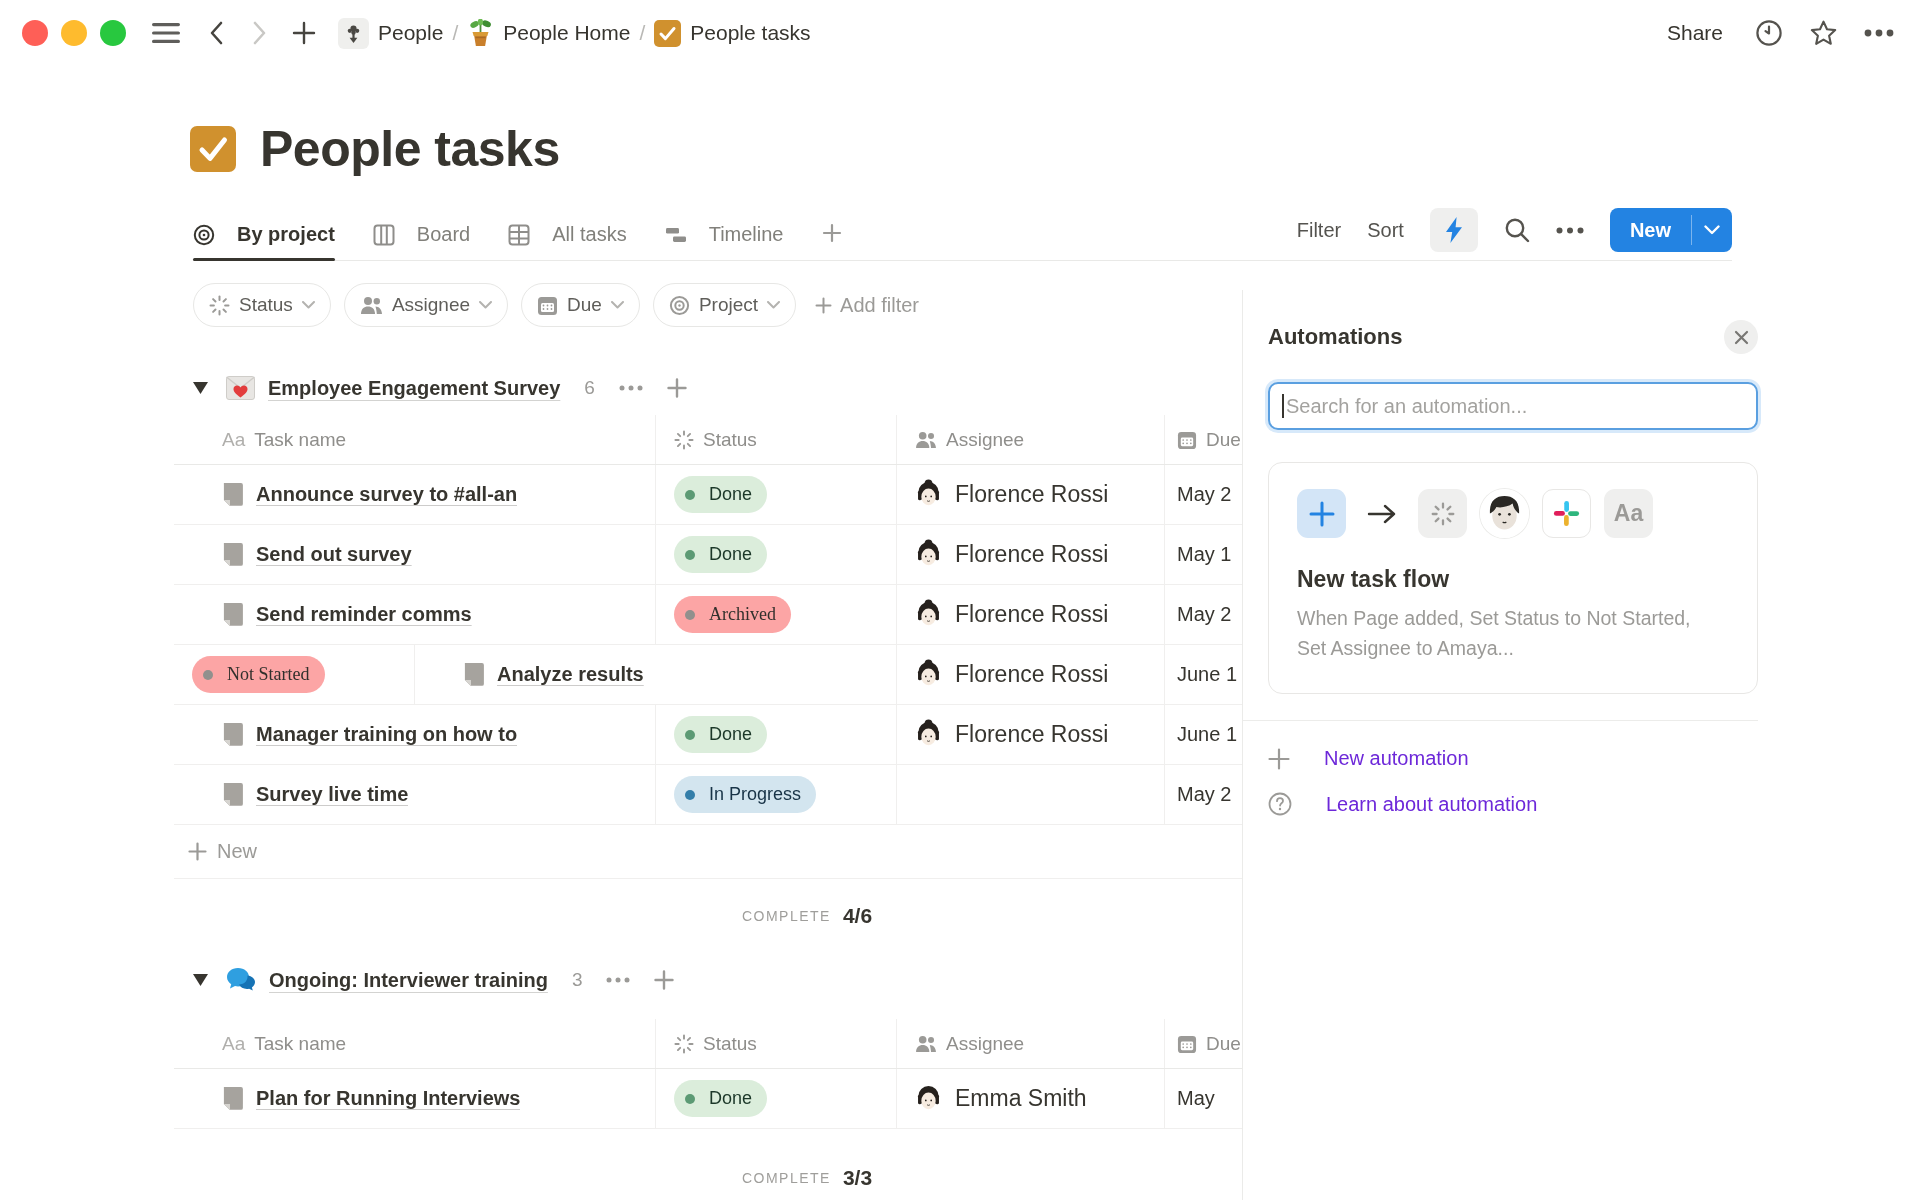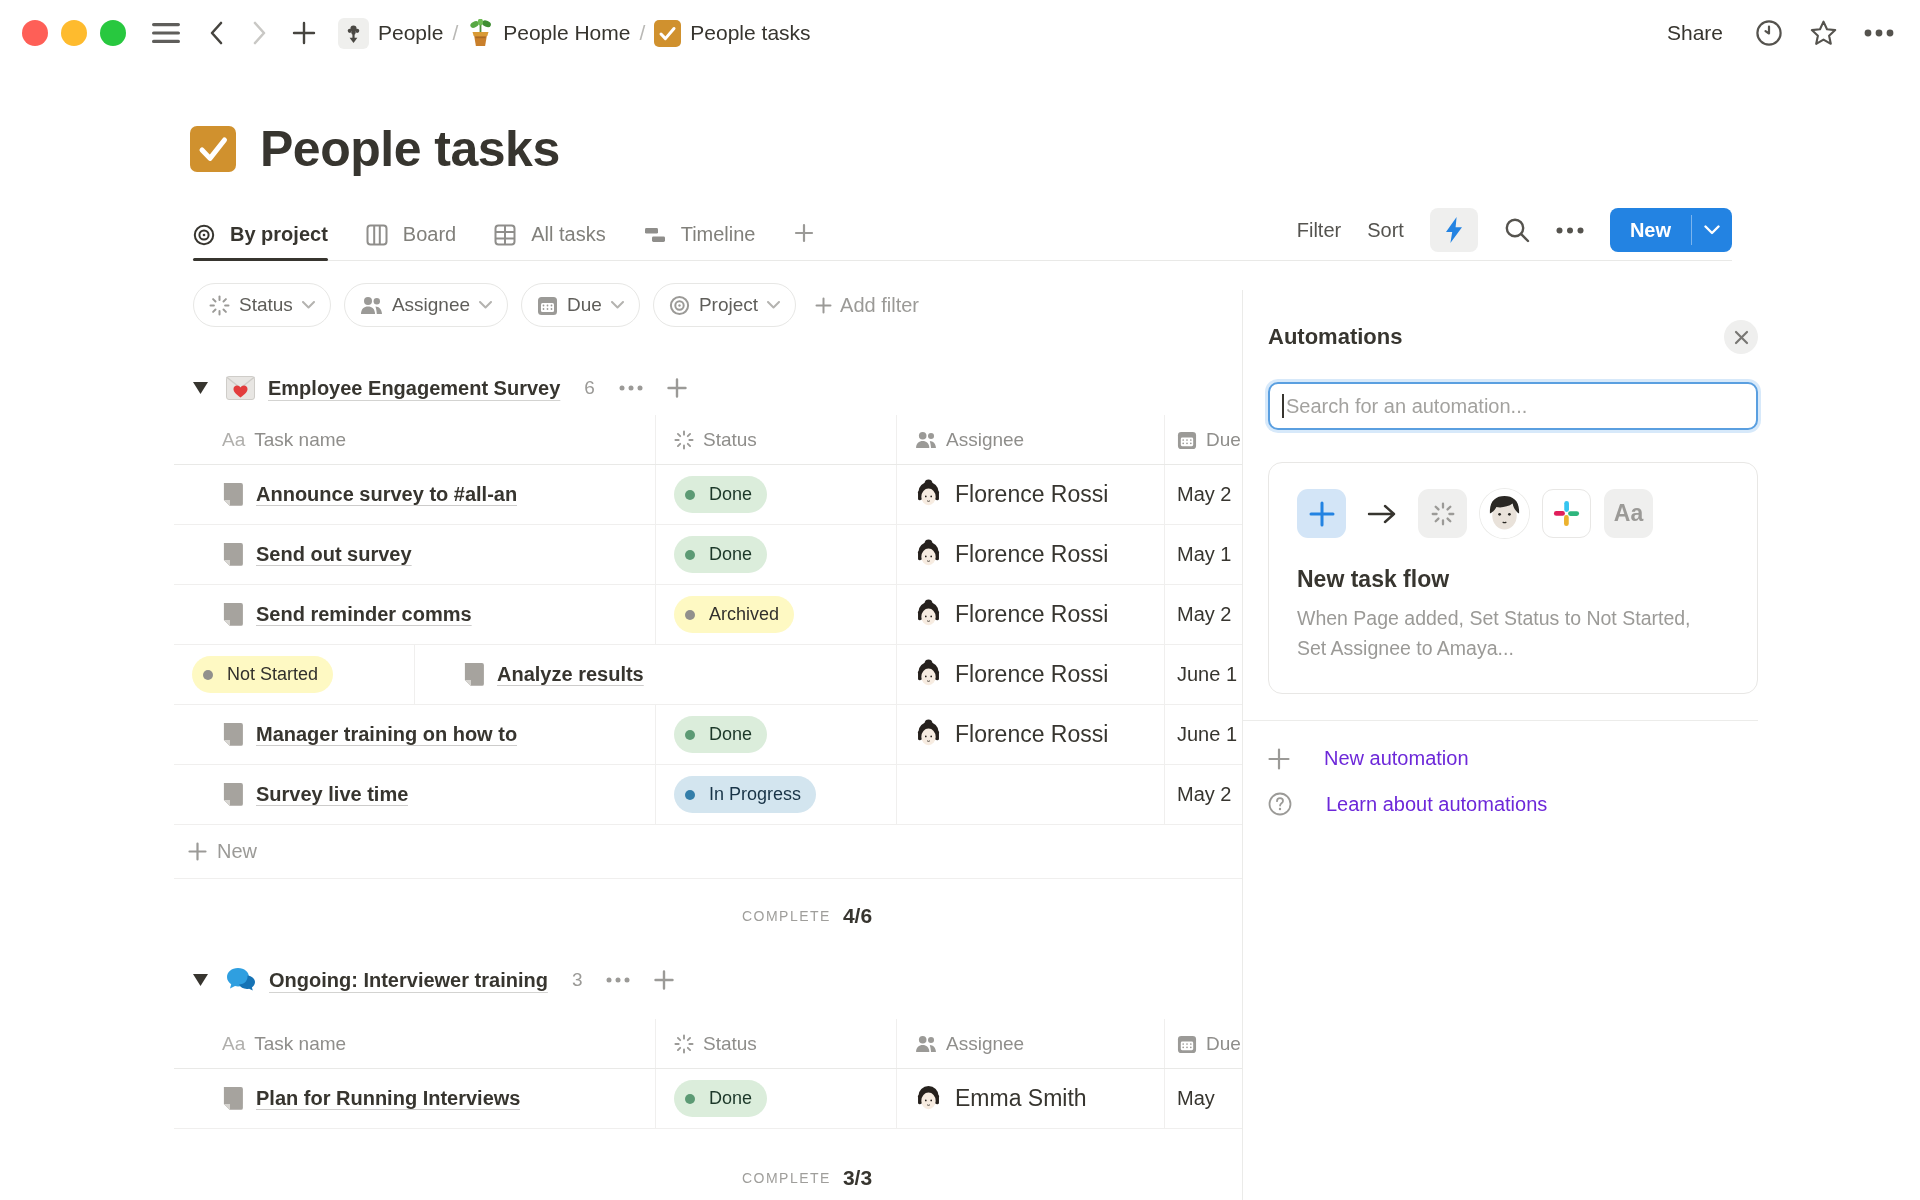--- a/index.html
+++ b/index.html
@@ -21,21 +21,21 @@
   .share { font-size:21px; cursor:pointer; padding:4px 6px; border-radius:6px; }
 
   
   .content { position:relative; width:1920px; }
   .pagehead { display:flex; align-items:center; gap:24px; margin:54px 0 0 190px; }
   .pagehead .checkbox-big { width:46px; height:46px; }
   .pagetitle { font-size:50px; font-weight:700; letter-spacing:-0.5px; }
 
   .tabsrow { display:flex; align-items:flex-end; margin:30px 0 0 193px; width:1539px; border-bottom:1px solid #e9e9e7; position:relative; }
   .tabs { display:flex; gap:38px; }
-  .tab { display:flex; align-items:center; gap:15px; font-size:20px; color:#81807b; padding-bottom:14px; position:relative; cursor:pointer; white-space:nowrap; }
+  .tab { display:flex; align-items:center; gap:22px; font-size:20px; color:#81807b; padding-bottom:14px; position:relative; cursor:pointer; white-space:nowrap; }
   .tab.active { color:#37352f; font-weight:700; }
   .tab.active::after { content:""; position:absolute; left:0; right:0; bottom:-1px; height:3px; background:#37352f; border-radius:2px; }
   .tab .ticon { display:flex; }
   .tab-add { color:#9b9a97; padding-bottom:14px; cursor:pointer; }
 
   .viewtools { margin-left:auto; display:flex; align-items:center; gap:26px; padding-bottom:8px; }
   .vt-text { font-size:20px; color:#54534f; cursor:pointer; }
   .vt-bolt { width:48px; height:44px; background:#efefee; border-radius:8px; display:flex; align-items:center; justify-content:center; cursor:pointer; }
   .vt-icon { display:flex; cursor:pointer; }
   .newbtn { display:flex; align-items:stretch; background:#2383e2; border-radius:8px; overflow:hidden; height:44px; cursor:pointer; }
@@ -67,21 +67,21 @@
   .trow { display:flex; height:60px; align-items:center; border-bottom:1px solid #f0efee; }
   .cell { height:100%; display:flex; align-items:center; overflow:hidden; white-space:nowrap; }
   .c-task { flex:0 0 482px; padding-left:48px; border-right:1px solid #f0efee; gap:12px; }
   .c-status { flex:0 0 241px; padding-left:18px; border-right:1px solid #f0efee; }
   .c-assignee { flex:0 0 268px; padding-left:16px; border-right:1px solid #f0efee; gap:11px; }
   .c-due { flex:1 1 auto; padding-left:12px; font-size:20px; color:#37352f; }
   .tasklink { font-size:20px; font-weight:600; color:#37352f; text-decoration:underline; text-decoration-color:rgba(55,53,47,0.25); text-decoration-thickness:1px; text-underline-offset:4px; cursor:pointer; overflow:hidden; white-space:nowrap; }
   .pill { display:inline-flex; align-items:center; gap:14px; height:37px; padding:0 15px 0 11px; border-radius:19px; font-size:18px; cursor:pointer; }
   .pill .dot { width:10px; height:10px; border-radius:50%; }
   .pill.green { background:#dbeddb; color:#1c3829; } .pill.green .dot{ background:#5c9a74; }
-  .pill.gray { background:#fef9c3; color:#32302c; } .pill.gray .dot{ background:#91908d; }
+  .pill.gray { background:#fca5a5; color:#32302c;font-family:Liberation Serif, serif; } .pill.gray .dot{ background:#91908d; }
   .pill.blue { background:#d3e5ef; color:#183347; } .pill.blue .dot{ background:#337ea9; }
   .pname { font-size:23px; color:#37352f; }
   .avatar { width:31px; height:31px; border-radius:50%; overflow:hidden; flex:0 0 31px; }
 
   .newrow { display:flex; align-items:center; gap:10px; height:54px; color:#9b9a97; font-size:20px; border-bottom:1px solid #f0efee; margin-left:174px; width:1266px; padding-left:14px; cursor:pointer; }
   .completerow { width:1266px; margin-left:174px; height:74px; display:flex; align-items:center; justify-content:center; gap:12px; }
   .c-label { font-size:14px; letter-spacing:1.5px; color:#9f9e9b; }
   .c-value { font-size:21px; color:#37352f; font-weight:600; }
 
   
@@ -846,21 +846,21 @@
             <path d="M11 1.5 V20.5 M1.5 11 H20.5" stroke="#9b9a97" stroke-width="2.2" stroke-linecap="round"></path>
           </svg>
         <span>New automation</span>
       </div>
       <div class="panel-link">
         <svg width="24" height="24" viewBox="0 0 24 24">
             <circle cx="12" cy="12" r="10.5" fill="none" stroke="#9b9a97" stroke-width="1.8"></circle>
             <path d="M9 9.2 c0-1.8 1.3-3 3-3 s3 1.1 3 2.7 c0 2.4-2.9 2.4-2.9 4.6" fill="none" stroke="#9b9a97" stroke-width="1.8" stroke-linecap="round"></path>
             <circle cx="12" cy="17" r="1.2" fill="#9b9a97"></circle>
           </svg>
-        <span>Learn about automations</span>
+        <span>Learn about automation</span>
       </div>
     </div>
   </aside>
 
   <div class="bottomfloat">
     <div class="inner">
       <span class="c-label">COMPLETE</span>
       <span class="c-value">3/3</span>
     </div>
   </div>

